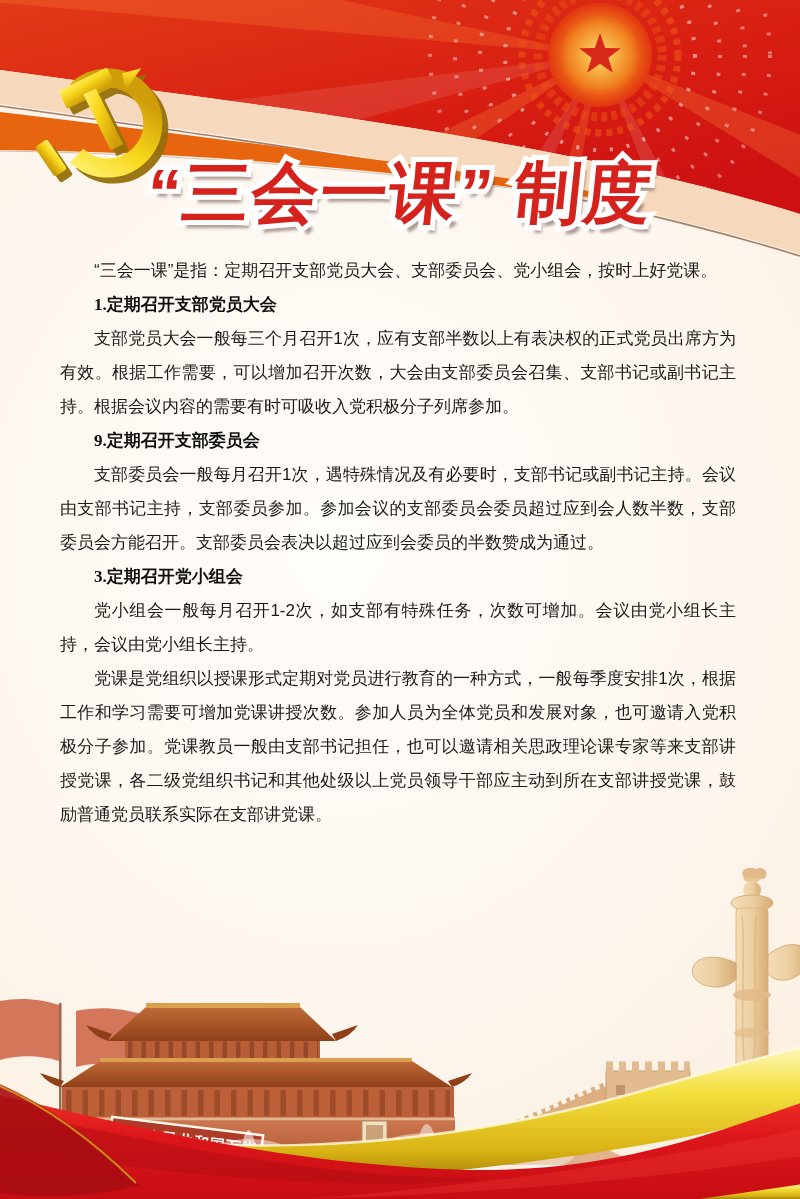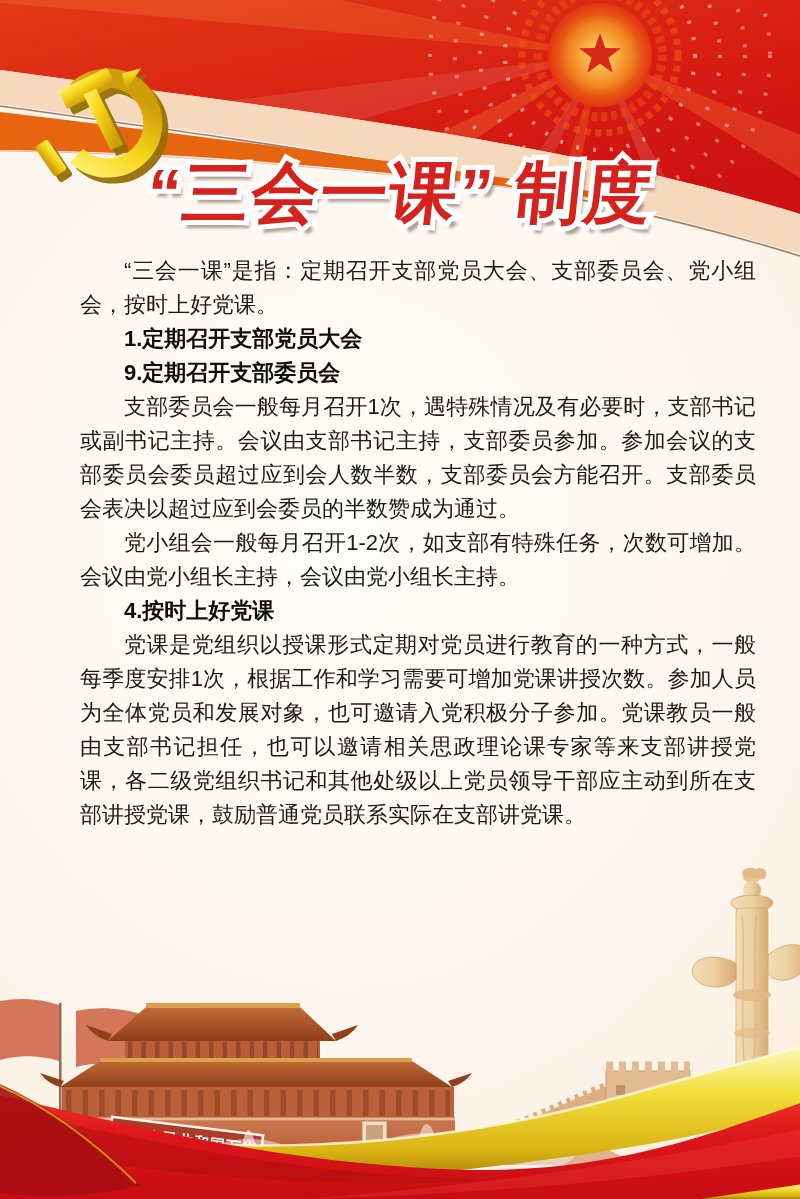--- a/index.html
+++ b/index.html
@@ -21,26 +21,26 @@
     transform:skewX(-6deg);
     white-space:nowrap;
   }
   .t.outline{
     color:#ffffff;
     -webkit-text-stroke:10px #ffffff;
     text-shadow:6px 8px 3px rgba(96,70,62,.5);
   }
   .t.fill{color:#d5221d;}
   .content{
-    position:absolute;top:254px;left:80px;width:676px;z-index:4;
-    font-size:22px;line-height:34px;color:#1c1a18;
+    position:absolute;top:254px;left:60px;width:676px;z-index:4;
+    font-size:17px;line-height:34px;color:#1c1a18;
     text-align:justify;
   }
   .content p{margin:0;text-indent:2em;}
-  .content p.head{font-weight:bold;color:#0f0e0d;}
+  .content p.head{font-weight:bold;color:#0f0e0d;font-family:Liberation Serif, serif;}
 </style>
 </head>
 <body>
 
 <div class="page">
 
   <svg class="header-art" width="800" height="300" viewBox="0 0 800 300" aria-hidden="true">
     <defs>
       <linearGradient id="redG" x1="0" y1="0" x2="0.8" y2="1">
         <stop offset="0" stop-color="#e23a17"></stop>
@@ -125,24 +125,25 @@
   </svg>
 
   <div class="title-wrap">
     <span class="t outline">“三会一课” 制度</span>
     <span class="t fill">“三会一课” 制度</span>
   </div>
 
   <div class="content">
     <p class="para">“三会一课”是指：定期召开支部党员大会、支部委员会、党小组会，按时上好党课。</p>
     <p class="head">1.定期召开支部党员大会</p>
+    <p class="para">支部党员大会一般每三个月召开1次，应有支部半数以上有表决权的正式党员出席方为有效。根据工作需要，可以增加召开次数，大会由支部委员会召集、支部书记或副书记主持。根据会议内容的需要有时可吸收入党积极分子列席参加。</p>
     <p class="head">9.定期召开支部委员会</p>
     <p class="para">支部委员会一般每月召开1次，遇特殊情况及有必要时，支部书记或副书记主持。会议由支部书记主持，支部委员参加。参加会议的支部委员会委员超过应到会人数半数，支部委员会方能召开。支部委员会表决以超过应到会委员的半数赞成为通过。</p>
+    <p class="head">3.定期召开党小组会</p>
     <p class="para">党小组会一般每月召开1-2次，如支部有特殊任务，次数可增加。会议由党小组长主持，会议由党小组长主持。</p>
-    <p class="head">4.按时上好党课</p>
     <p class="para">党课是党组织以授课形式定期对党员进行教育的一种方式，一般每季度安排1次，根据工作和学习需要可增加党课讲授次数。参加人员为全体党员和发展对象，也可邀请入党积极分子参加。党课教员一般由支部书记担任，也可以邀请相关思政理论课专家等来支部讲授党课，各二级党组织书记和其他处级以上党员领导干部应主动到所在支部讲授党课，鼓励普通党员联系实际在支部讲党课。</p>
   </div>
 
   <svg class="bottom-art" width="800" height="344" viewBox="0 0 800 344" aria-hidden="true">
     <defs>
       <linearGradient id="pillarG" x1="0" y1="0" x2="1" y2="0">
         <stop offset="0" stop-color="#f2dcb6"></stop>
         <stop offset="0.5" stop-color="#ecd0a2"></stop>
         <stop offset="1" stop-color="#d8ab74"></stop>
       </linearGradient>

